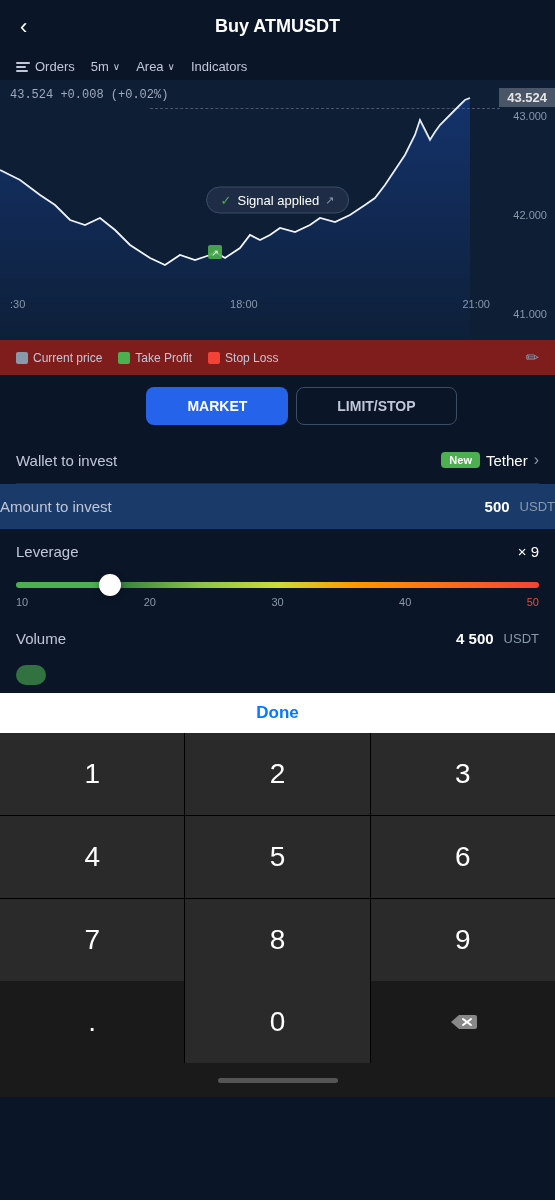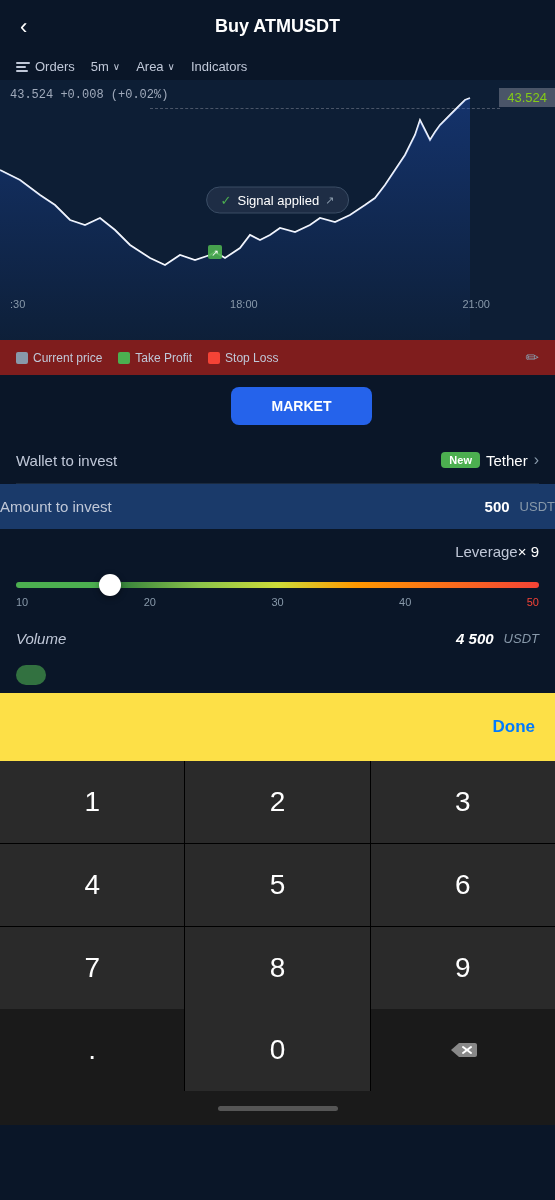--- a/index.html
+++ b/index.html
@@ -86,24 +86,24 @@
       left: 10px;
       font-size: 12px;
       color: #a0aabb;
       font-family: Liberation Mono, monospace;
     }
     .price-tag {
       position: absolute;
       top: 8px;
       right: 0;
       background: #4a5568;
-      color: #84cc16;
+      color: #e5e5e5;
       padding: 2px 8px;
       font-size: 13px;
-      font-weight: 400;
+      font-weight: 700;
     }
     .chart-y-axis {
       position: absolute;
       right: 0;
       top: 0;
       height: 100%;
       width: 55px;
       display: flex;
       flex-direction: column;
       justify-content: space-between;
@@ -258,21 +258,21 @@
     .amount-currency {
       font-size: 13px;
       color: #8899aa;
       margin-left: 4px;
     }
 
     
     .leverage-row {
       display: flex;
       align-items: center;
-      justify-content: flex-end;
+      justify-content: space-between;
       padding: 14px 0;
     }
     .leverage-value {
       font-size: 15px;
       color: #fff;
     }
 
     
     .slider-container {
       padding: 0 0 8px 0;
@@ -304,38 +304,37 @@
       padding: 0 0 4px 0;
     }
     .slider-labels span:last-child { color: #f44336; }
 
     
     .volume-row {
       display: flex;
       align-items: flex-end;
       justify-content: space-between;
       padding: 10px 0;
-      font-style: italic;
     }
     .volume-label { font-size: 15px; color: #c0c8d8; }
     .volume-value { font-size: 15px; color: #fff; font-weight: 600; }
 
     
     .partial-row {
       display: flex;
       align-items: center;
       padding: 8px 0;
       opacity: 0.6;
     }
 
     
     .keyboard-header {
-      background: #fde047;
-      padding: 24px 20px;
-      text-align: right;
+      background: #ffffff;
+      padding: 10px 20px;
+      text-align: center;
       font-size: 17px;
       font-weight: 600;
       color: #007aff;
       cursor: pointer;
     }
     .keyboard-grid {
       display: grid;
       grid-template-columns: repeat(3, 1fr);
       gap: 1px;
       background: #000;
@@ -515,20 +514,25 @@
         465,20
         470,18
         470,260
         0,260
       "></polygon>
 
     <rect x="208" y="165" width="14" height="14" rx="2" fill="#4caf50" opacity="0.9"></rect>
     <text x="215" y="176" text-anchor="middle" font-size="9" fill="#fff">↗</text>
   </svg>
 
+  <div class="chart-y-axis">
+    <span>43.000</span>
+    <span>42.000</span>
+    <span>41.000</span>
+  </div>
 
   <div class="chart-x-axis">
     <span>:30</span>
     <span>18:00</span>
     <span>21:00</span>
   </div>
 
   <div class="signal-badge">
     <span class="signal-check">✓</span>
     <span>Signal applied</span>
@@ -547,20 +551,21 @@
   </div>
   <div class="legend-item">
     <div class="legend-dot red"></div>
     <span>Stop Loss</span>
   </div>
   <div class="edit-icon">✏</div>
 </div>
 
 <div class="order-tabs">
   <button class="order-tab active">MARKET</button>
+  <button class="order-tab inactive">LIMIT/STOP</button>
 </div>
 
 <div class="form-section">
 
   <div class="form-row">
     <div class="form-label">Wallet to invest</div>
     <div class="form-value">
       <span class="new-badge">New</span>
       <span>Tether</span>
       <span class="chevron-right">›</span>

